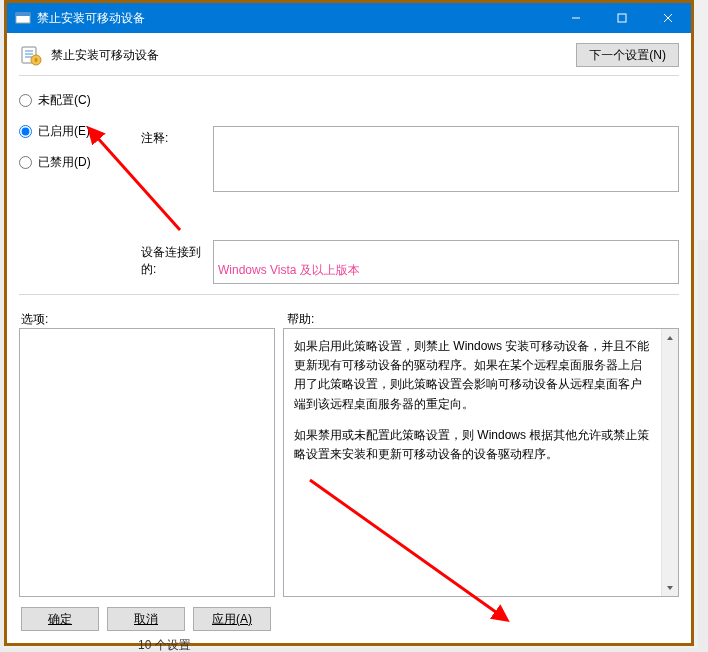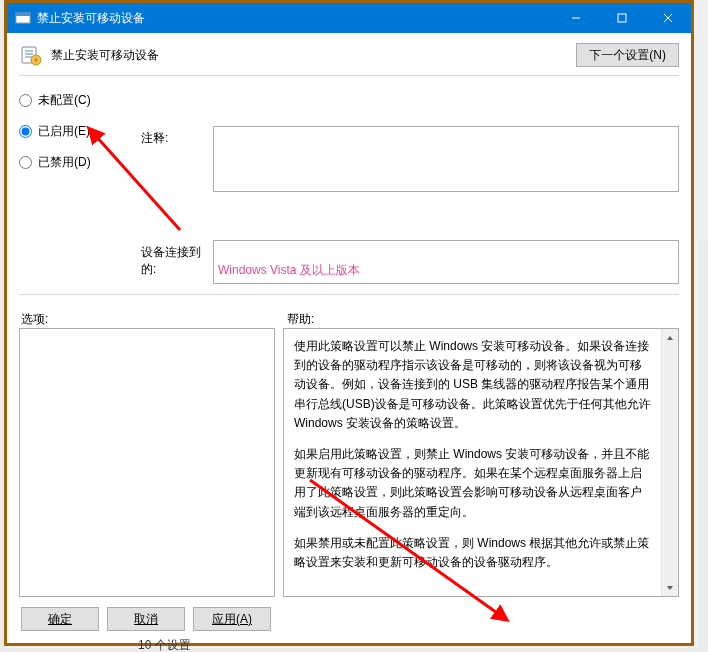--- a/index.html
+++ b/index.html
@@ -302,21 +302,20 @@
 
     <div class="mid-labels">
       <div class="opt-label">选项:</div>
       <div class="help-label">帮助:</div>
     </div>
 
     <div class="panels">
       <div class="options-panel"></div>
       <div class="help-panel">
         <div class="help-text">
-          <p>使用此策略设置可以禁止 Windows 安装可移动设备。如果设备连接到的设备的驱动程序指示该设备是可移动的，则将该设备视为可移动设备。例如，设备连接到的 USB 集线器的驱动程序报告某个通用串行总线(USB)设备是可移动设备。此策略设置优先于任何其他允许 Windows 安装设备的策略设置。</p>
           <p>如果启用此策略设置，则禁止 Windows 安装可移动设备，并且不能更新现有可移动设备的驱动程序。如果在某个远程桌面服务器上启用了此策略设置，则此策略设置会影响可移动设备从远程桌面客户端到该远程桌面服务器的重定向。</p>
           <p>如果禁用或未配置此策略设置，则 Windows 根据其他允许或禁止策略设置来安装和更新可移动设备的设备驱动程序。</p>
         </div>
         <div class="scrollbar">
           <div class="sb-btn">
             <svg width="8" height="8">
                 <polygon points="4,2 7,6 1,6" fill="#606060"></polygon>
               </svg>
           </div>
           <div class="sb-track"></div>

